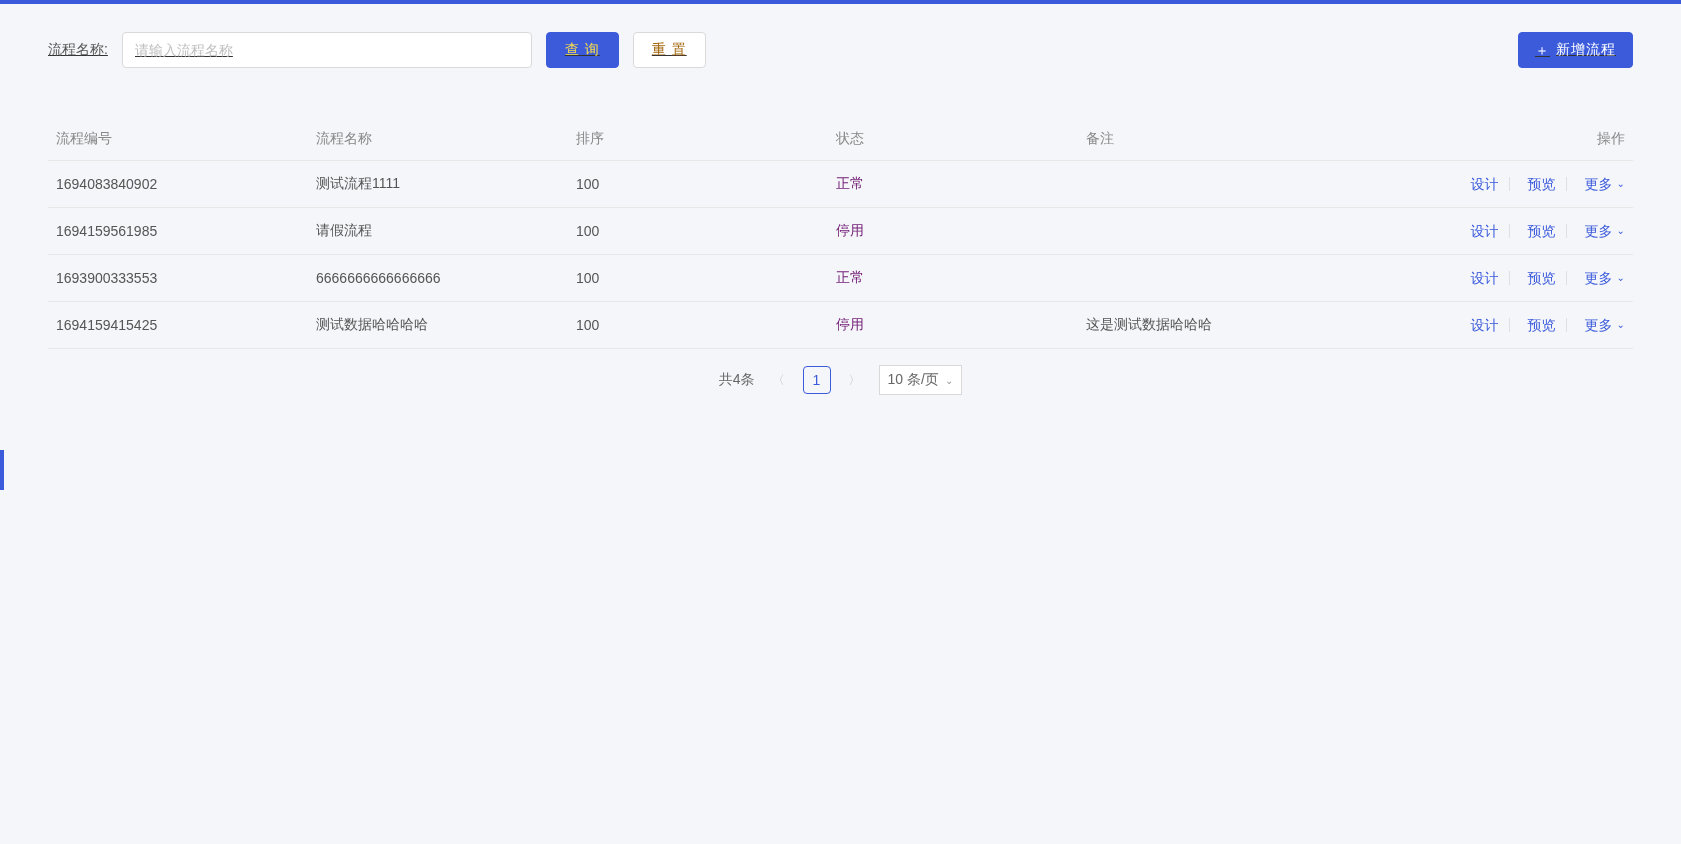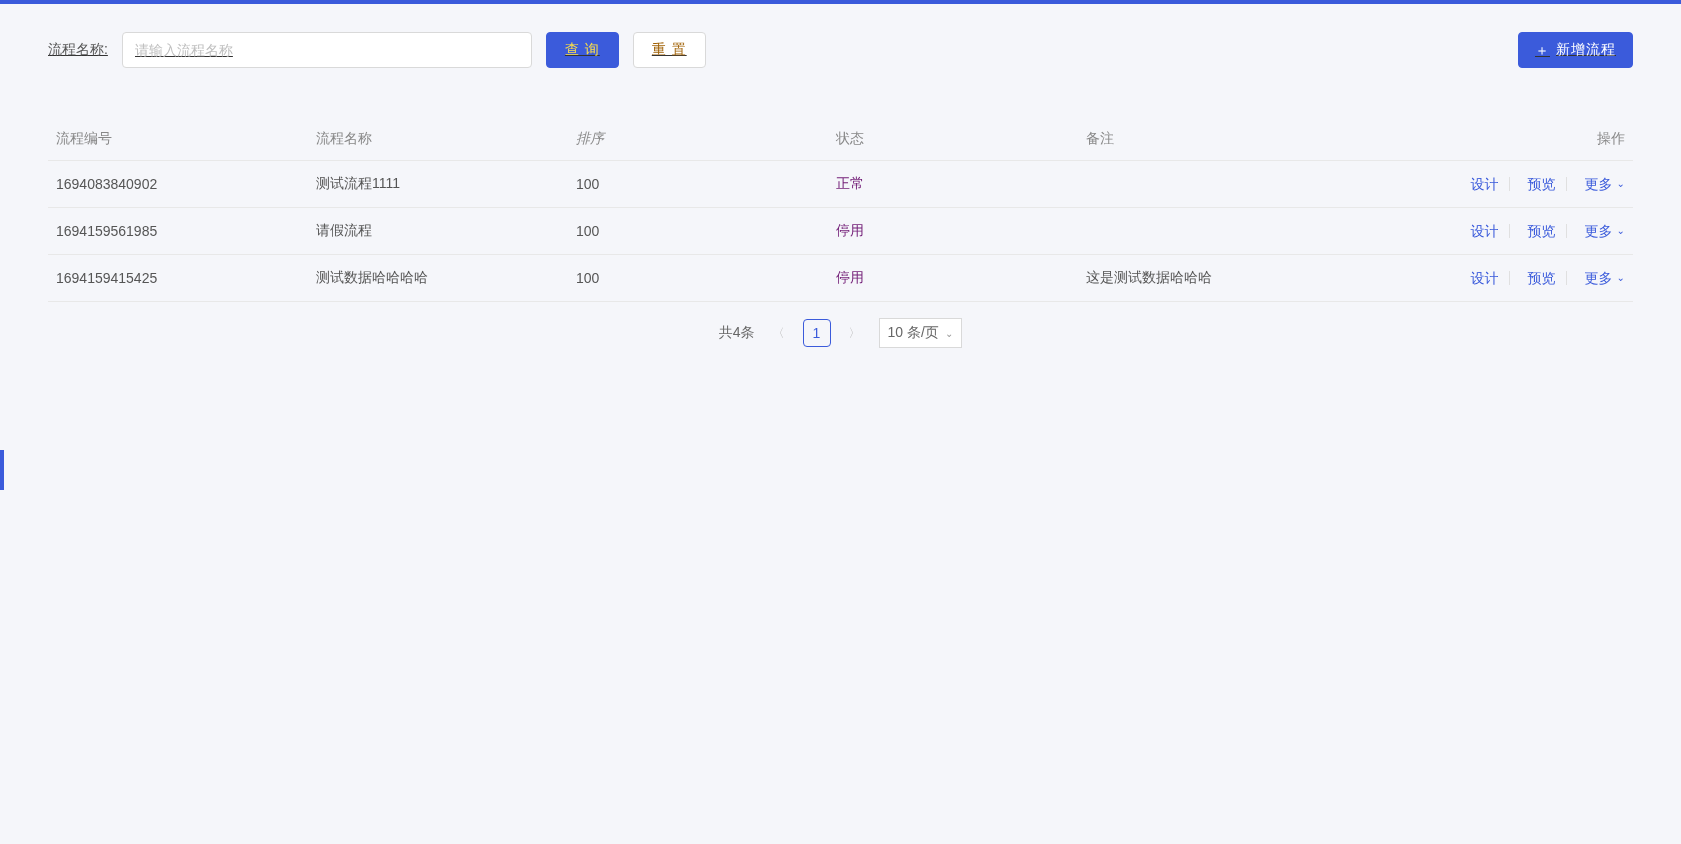--- a/index.html
+++ b/index.html
@@ -104,21 +104,21 @@
       border-bottom: 1px solid #e8e8e8;
     }
     tbody td {
       padding: 14px 8px;
       border-bottom: 1px solid #e8e8e8;
       color: #555;
       font-size: 14px;
     }
     .col-id { width: 260px; }
     .col-name { width: 260px; }
-    .col-sort { width: 260px; font-style: italic; }
+    .col-sort { width: 260px; }
     .col-status { width: 250px; }
     .col-remark { width: 260px; }
     .status-link {
       color: #701a75;
       cursor: pointer;
     }
     .actions {
       display: flex;
       gap: 8px;
       align-items: flex-end;
@@ -254,20 +254,37 @@
         <span class="action-link">设计</span>
         <span class="action-link">预览</span>
         <span class="action-link more-link">
           更多
           <span class="chevron-down">⌄</span>
         </span>
       </div>
     </td>
   </tr>
           <tr>
+    <td>1693900333553</td>
+    <td>6666666666666666</td>
+    <td>100</td>
+    <td><span class="status-link">正常</span></td>
+    <td></td>
+    <td class="td-actions">
+      <div class="actions">
+        <span class="action-link">设计</span>
+        <span class="action-link">预览</span>
+        <span class="action-link more-link">
+          更多
+          <span class="chevron-down">⌄</span>
+        </span>
+      </div>
+    </td>
+  </tr>
+          <tr>
     <td>1694159415425</td>
     <td>测试数据哈哈哈哈</td>
     <td>100</td>
     <td><span class="status-link">停用</span></td>
     <td>这是测试数据哈哈哈</td>
     <td class="td-actions">
       <div class="actions">
         <span class="action-link">设计</span>
         <span class="action-link">预览</span>
         <span class="action-link more-link">

